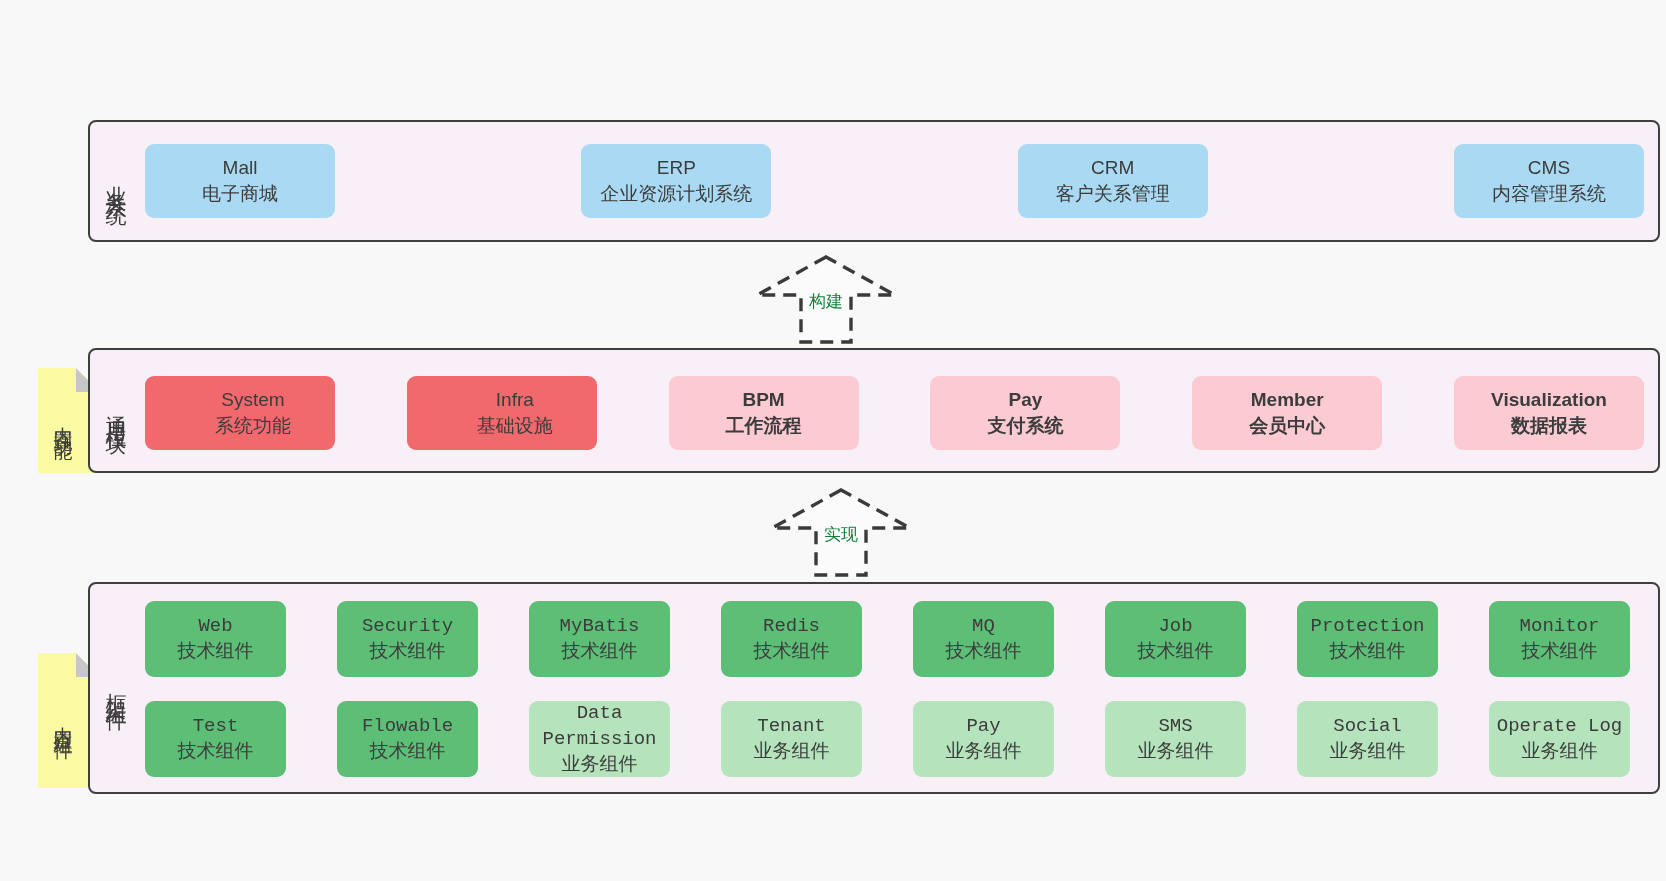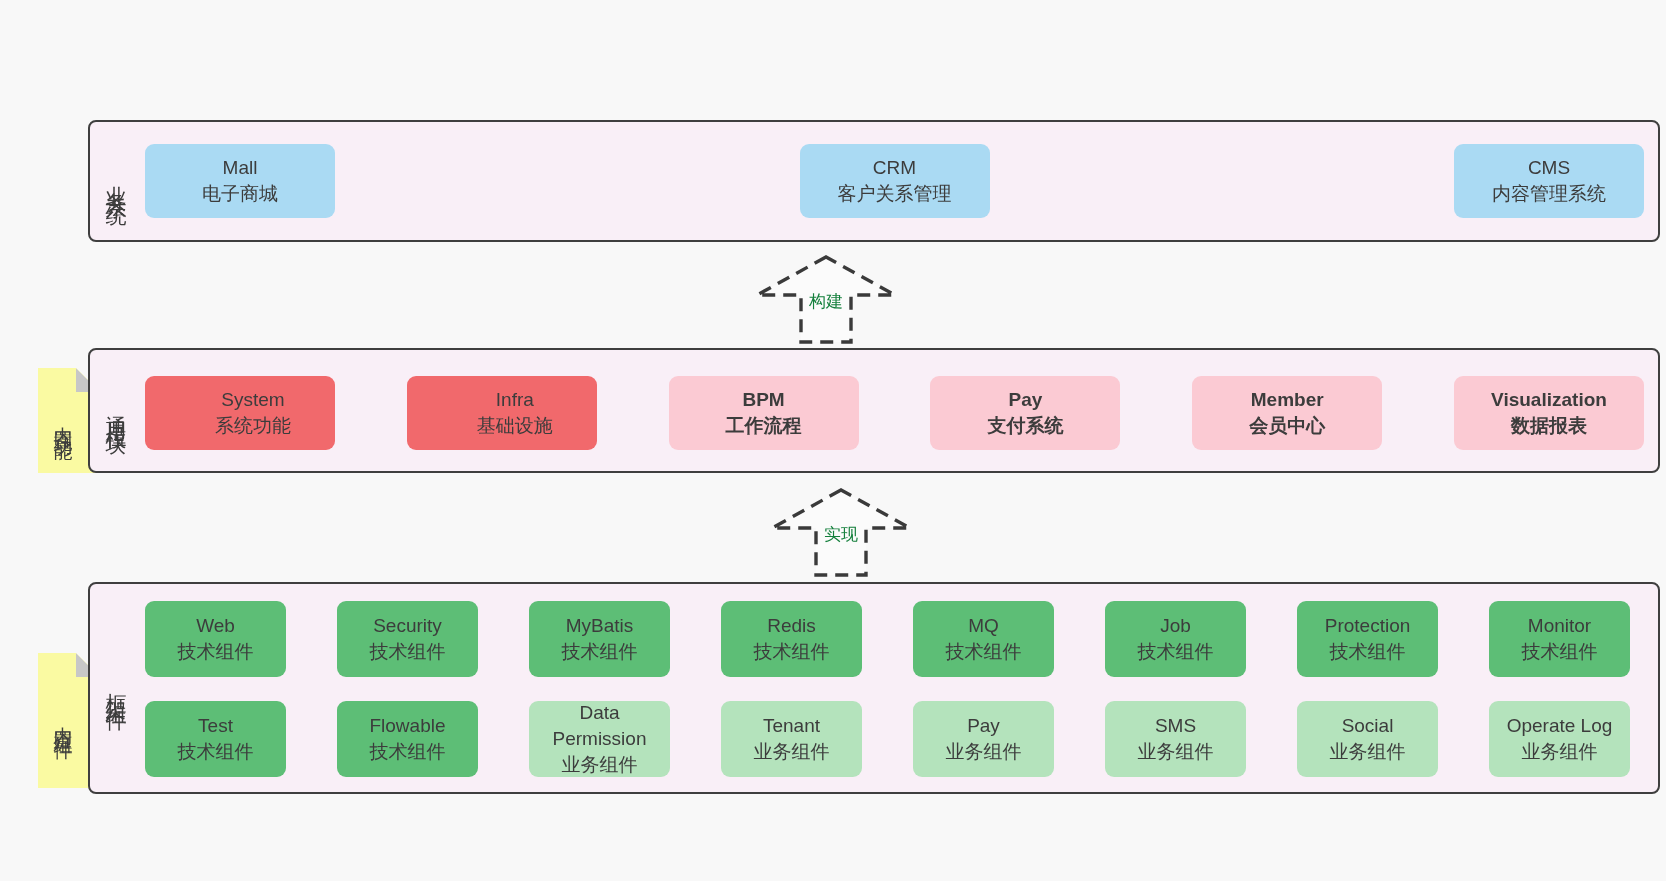--- a/index.html
+++ b/index.html
@@ -28,21 +28,21 @@
        writing-mode:vertical-rl;text-orientation:upright;font-size:21px;letter-spacing:6px;
        color:#3c3c3c;white-space:nowrap;}
 
   .box-row{position:absolute;left:55px;right:14px;display:flex;justify-content:space-between;}
   #panel-business .box-row{top:22px;}
   #panel-modules .box-row{top:26px;}
 
   .box{border-radius:9px;display:flex;flex-direction:column;align-items:center;justify-content:center;
        text-align:center;font-size:19px;line-height:1.38;color:#3c3c3c;box-sizing:border-box;padding:4px 6px;}
   .box.w-lg{width:190px;height:74px;}
-  .box.w-sm{width:141px;height:76px;}
+  .box.w-sm{width:141px;height:76px;font-family:Liberation Mono, monospace;}
   .blue{background:#aadaf3;}
   .red{background:#f1696c;padding-left:32px;}
   .pink{background:#fbcad3;font-weight:bold;}
   .green{background:#5dbe76;}
   .green-light{background:#b4e3bc;}
 
   
   .grid-rows{position:absolute;left:55px;right:28px;top:17px;display:flex;flex-direction:column;gap:24px;}
   .grid-row{display:flex;justify-content:space-between;}
 
@@ -69,20 +69,24 @@
   </div>
 
   <div class="panel" id="panel-business">
     <div class="side-label">业务系统</div>
     <div class="box-row">
       <div class="box blue w-lg">
         <div>Mall</div>
         <div>电子商城</div>
       </div>
       <div class="box blue w-lg">
+        <div>ERP</div>
+        <div>企业资源计划系统</div>
+      </div>
+      <div class="box blue w-lg">
         <div>CRM</div>
         <div>客户关系管理</div>
       </div>
       <div class="box blue w-lg">
         <div>CMS</div>
         <div>内容管理系统</div>
       </div>
     </div>
   </div>
 

